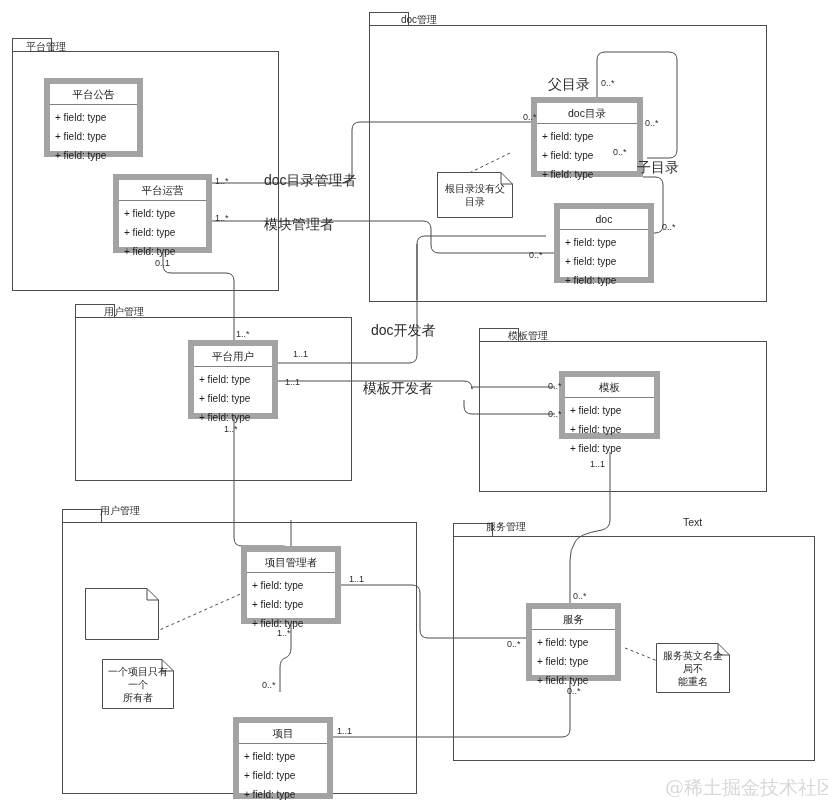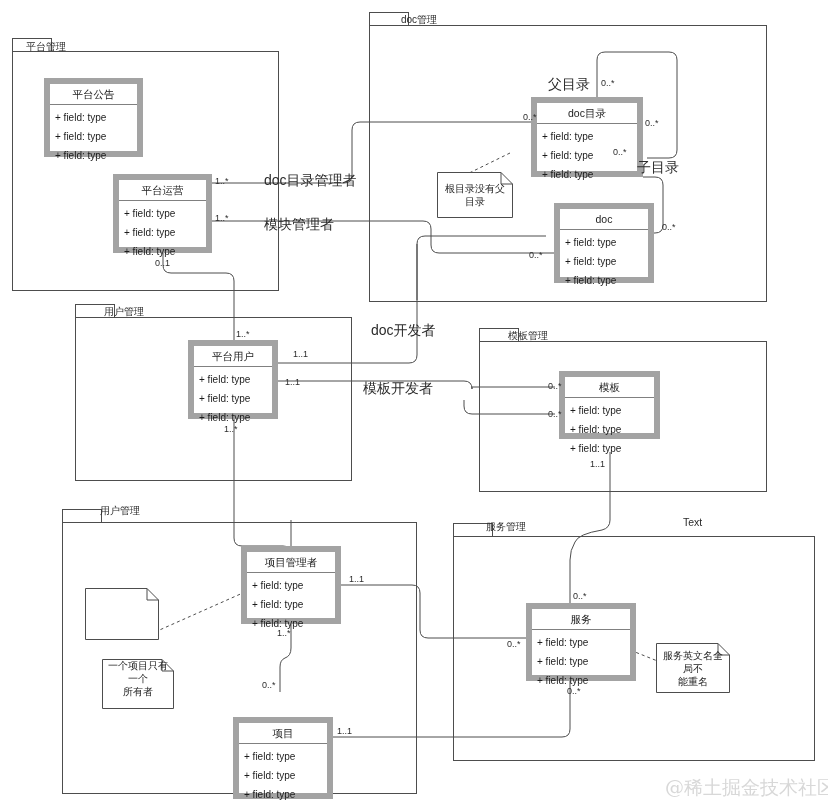--- a/index.html
+++ b/index.html
@@ -270,21 +270,21 @@
 
   <div class="cls" style="left:233px; top:717px; width:100px; height:82px;">
     <div class="cls-name">项目</div>
     <div class="cls-attrs">
       <div class="cls-attr">+ field: type</div>
       <div class="cls-attr">+ field: type</div>
       <div class="cls-attr">+ field: type</div>
     </div>
   </div>
 
-  <div class="cls" style="left:526px; top:603px; width:110px; height:78px;">
+  <div class="cls" style="left:526px; top:603px; width:95px; height:78px;">
     <div class="cls-name">服务</div>
     <div class="cls-attrs">
       <div class="cls-attr">+ field: type</div>
       <div class="cls-attr">+ field: type</div>
       <div class="cls-attr">+ field: type</div>
     </div>
   </div>
 
   <div class="note" style="left:437px; top:172px; width:76px; height:46px; display:flex; align-items:center;">
     <svg viewBox="0 0 76 46" preserveAspectRatio="none">
@@ -294,21 +294,21 @@
     <div class="note-text">根目录没有父目录</div>
   </div>
 
   <div class="note" style="left:85px; top:588px; width:74px; height:52px; display:flex; align-items:center;">
     <svg viewBox="0 0 74 52" preserveAspectRatio="none">
       <path d="M0.5,0.5 L62,0.5 L73.5,12 L73.5,51.5 L0.5,51.5 Z" fill="#ffffff" stroke="#4d4d4d" stroke-width="1"></path>
       <path d="M62,0.5 L62,12 L73.5,12" fill="none" stroke="#4d4d4d" stroke-width="1"></path>
     </svg>
   </div>
 
-  <div class="note" style="left:102px; top:659px; width:72px; height:50px; display:flex; align-items:flex-start;">
+  <div class="note" style="left:102px; top:659px; width:72px; height:50px; display:flex; align-items:center;">
     <svg viewBox="0 0 72 50" preserveAspectRatio="none">
       <path d="M0.5,0.5 L60,0.5 L71.5,12 L71.5,49.5 L0.5,49.5 Z" fill="#ffffff" stroke="#4d4d4d" stroke-width="1"></path>
       <path d="M60,0.5 L60,12 L71.5,12" fill="none" stroke="#4d4d4d" stroke-width="1"></path>
     </svg>
     <div class="note-text">一个项目只有一个
 所有者</div>
   </div>
 
   <div class="note" style="left:656px; top:643px; width:74px; height:50px; display:flex; align-items:center;">
     <svg viewBox="0 0 74 50" preserveAspectRatio="none">

